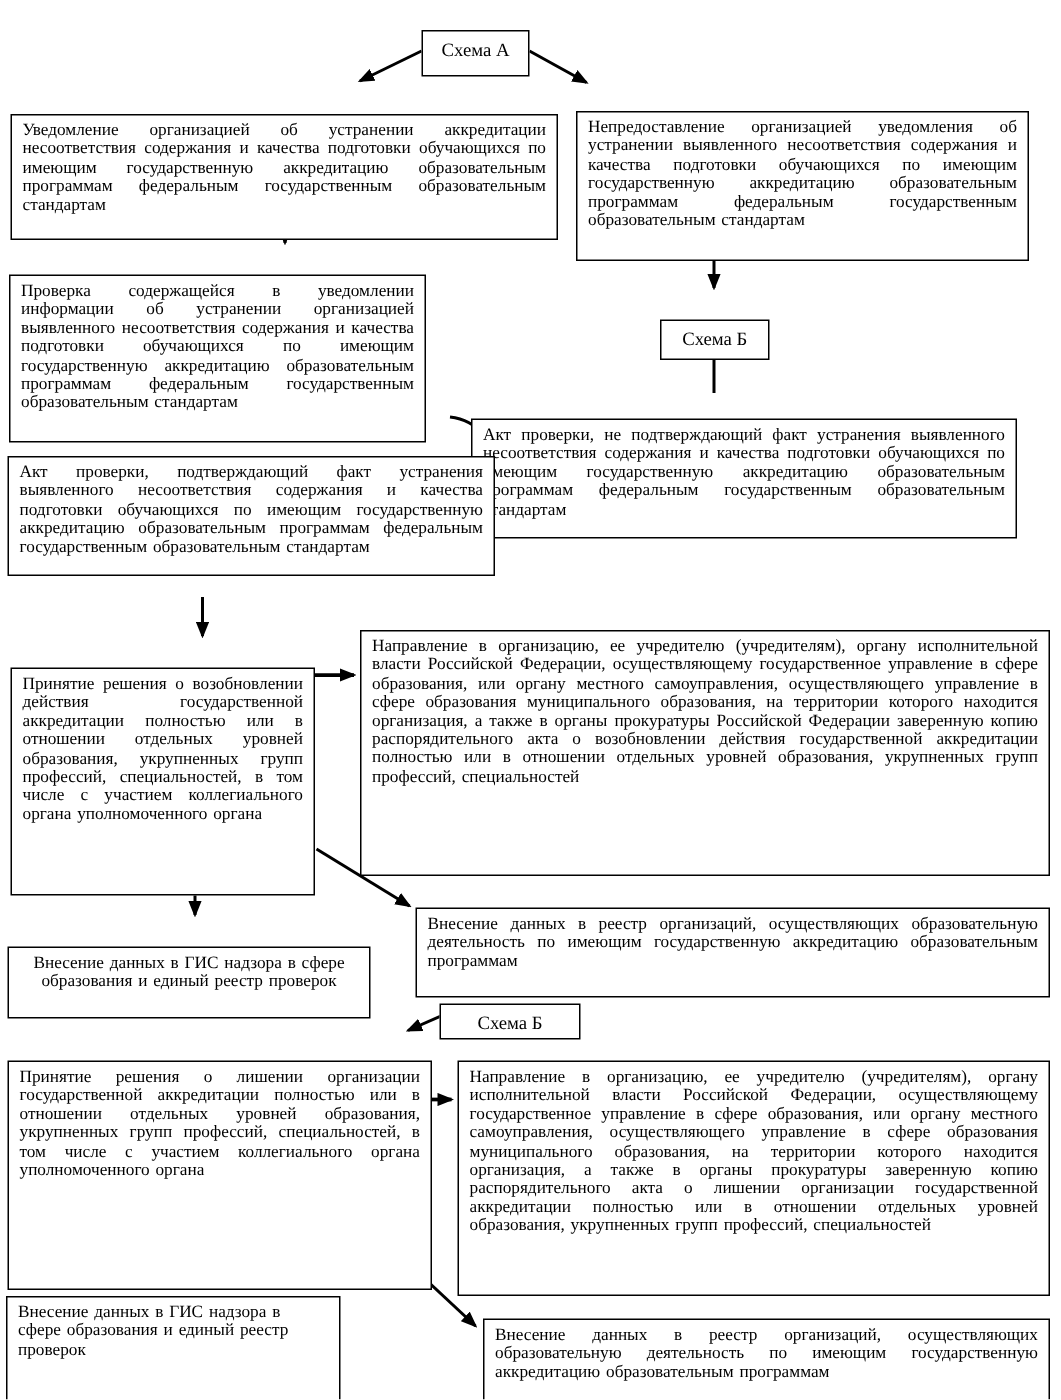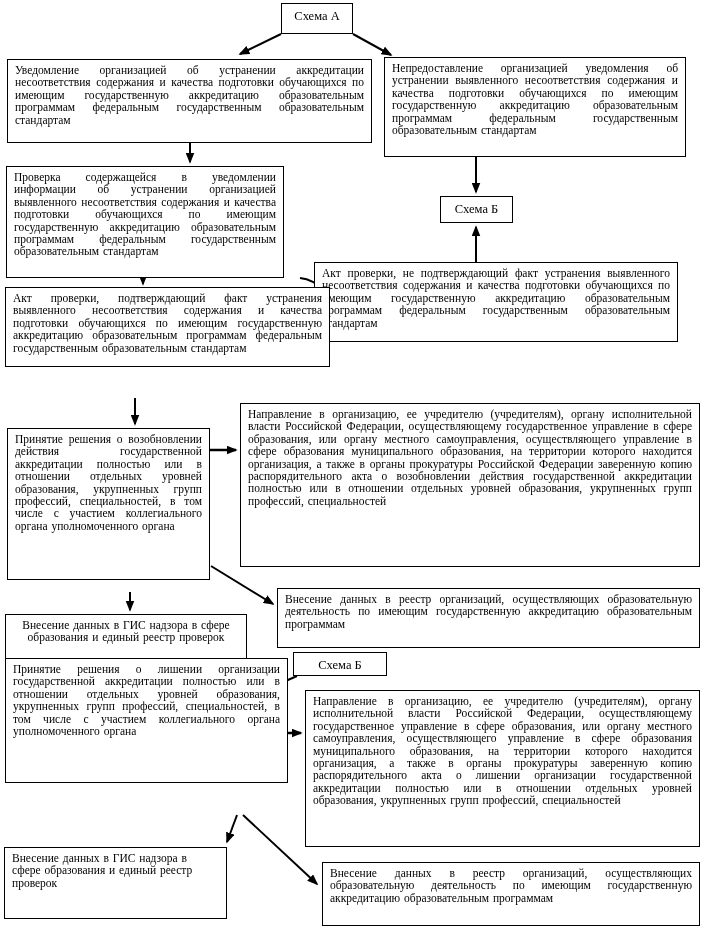--- a/index.html
+++ b/index.html
@@ -15,41 +15,42 @@
   .box{
     position:absolute;
     background:#ffffff;
     border:1px solid #000;
     box-sizing:border-box;
     font-size:11.5px;
     line-height:12.4px;
     text-align:justify;
     padding:4px 7px 3px 7px;
     word-spacing:1px;
+    margin-top:17px;
   }
   .tag{
     text-align:center;
     padding-top:6px;
     font-size:12.5px;
     word-spacing:normal;
   }
   
   #b-scheme-a {left:281px; top:3px;   width:72px;  height:31px;}
   #b-l1       {left:7px;   top:59px;  width:365px; height:84px;}
   #b-r1       {left:384px; top:57px;  width:302px; height:100px;}
   #b-l2       {left:6px;   top:166px; width:278px; height:112px;}
   #b-scheme-b1{left:440px; top:196px; width:73px;  height:27px;}
   #b-r2       {left:314px; top:262px; width:364px; height:80px;}
   #b-l3       {left:5px;   top:287px; width:325px; height:80px;}
   #b-l4       {left:7px;   top:428px; width:203px; height:152px;}
   #b-r3       {left:240px; top:403px; width:460px; height:164px;}
   #b-l5       {left:5px;   top:614px; width:242px; height:48px; text-align:center;}
   #b-r4       {left:277px; top:588px; width:423px; height:60px;}
   #b-scheme-b2{left:293px; top:652px; width:94px;  height:24px;}
-  #b-l6       {left:5px;   top:658px; width:283px; height:125px;}
+  #b-l6       {left:5px;   top:690px; width:283px; height:153px;}
   #b-r5       {left:305px; top:690px; width:395px; height:157px;}
   #b-l7       {left:4px;   top:847px; width:223px; height:72px; text-align:left;}
   #b-r6       {left:322px; top:862px; width:378px; height:64px;}
 </style>
 </head>
 <body>
 
 <div class="canvas">
 
   <svg class="connectors" viewBox="0 0 707 933" xmlns="http://www.w3.org/2000/svg">

